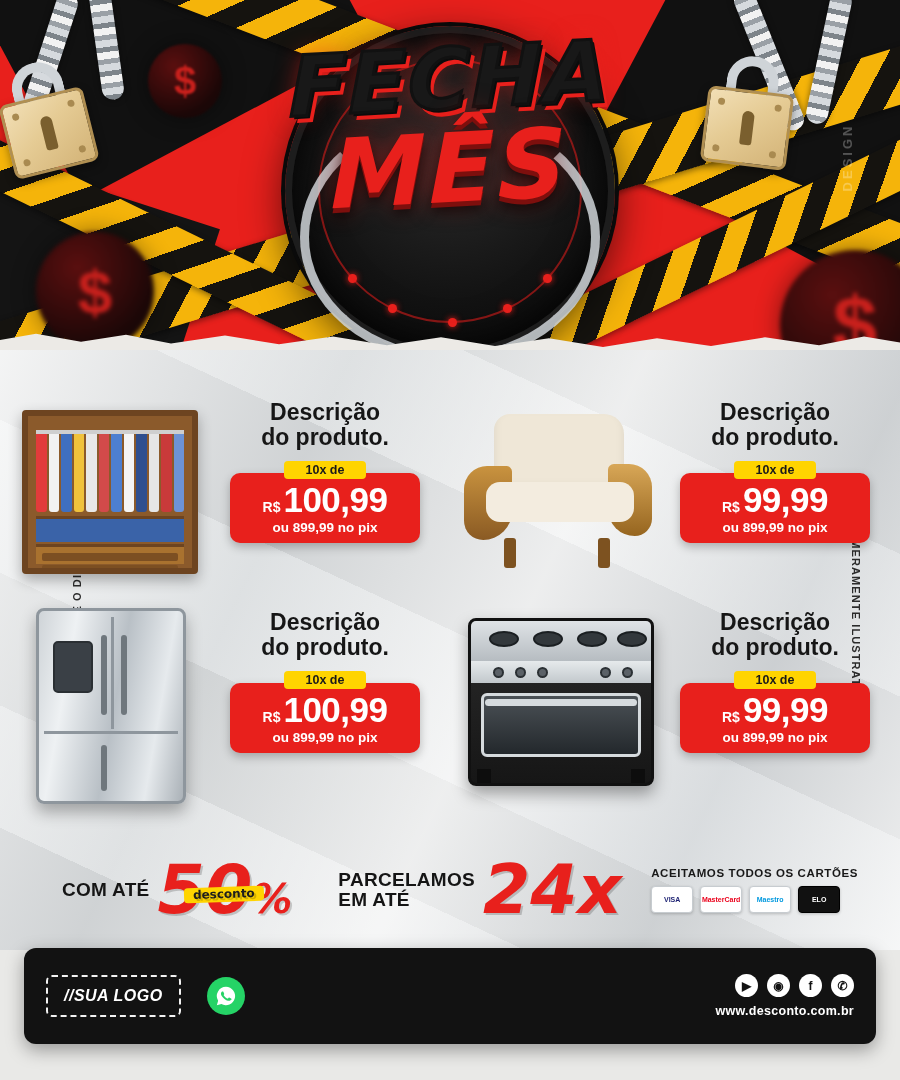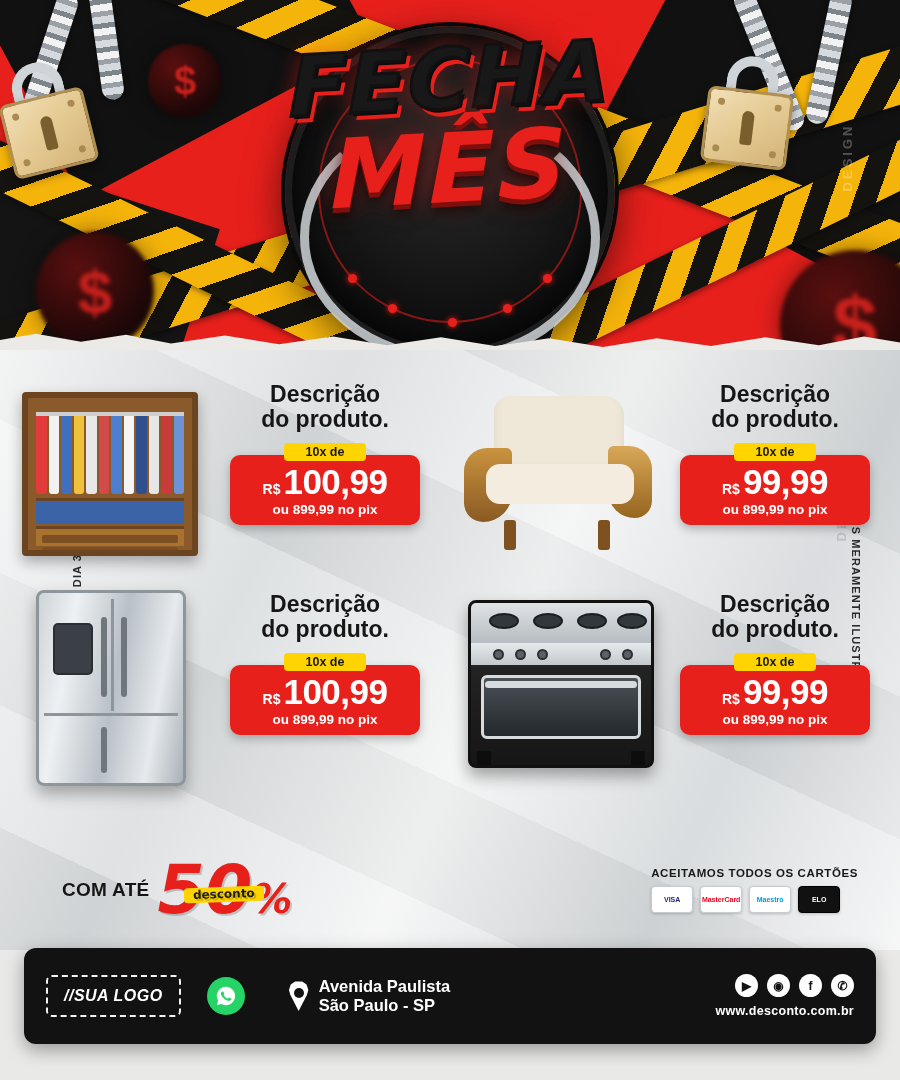--- a/index.html
+++ b/index.html
@@ -206,21 +206,21 @@
     transform-origin: center;
   }
   .side-right {
     right: -76px; top: 590px;
     transform: rotate(90deg);
     transform-origin: center;
   }
 
   
   .grid {
-    position: absolute; left: 0; top: 374px; width: 900px;
+    position: absolute; left: 0; top: 392px; width: 900px;
   }
   .prow { display: flex; height: 210px; }
   .pcell { width: 450px; display: flex; align-items: flex-start; padding: 0 10px; }
   .pimg { width: 200px; height: 200px; position: relative; flex: 0 0 200px; }
   .pinfo { flex: 1; padding-top: 8px; }
   .pdesc {
     font-size: 23px; font-weight: 700; color: #161616;
     line-height: 1.08; text-align: center;
   }
   .tagwrap { margin-top: 10px; text-align: center; }
@@ -614,20 +614,25 @@
   <div class="offers">
     <div class="off-block" style="margin-left:62px">
       <div class="com-ate">COM ATÉ</div>
       <div class="big50">
         <span>50</span><span style="font-size:40px">%</span>
         <span class="desconto-pill">desconto</span>
       </div>
     </div>
 
     <div class="off-block" style="margin-left:46px">
+      <div class="com-ate">
+        <span>PARCELAMOS</span><br>
+        <span>EM ATÉ</span>
+      </div>
+      <div class="big24">24x</div>
     </div>
 
     <div class="cards-block" style="margin-left:auto;margin-right:42px">
       <div class="cards-title">ACEITAMOS TODOS OS CARTÕES</div>
       <div class="cards-row">
         <div class="card">
             <span>VISA</span>
           </div>
         <div class="card mc">
             <span>MasterCard</span>
@@ -646,27 +651,20 @@
     <div class="logo-box">//SUA LOGO</div>
 
     <div class="wa-block">
       <div class="wa-circle">
         <svg width="22" height="22" viewBox="0 0 24 24" aria-hidden="true">
           <path fill="#ffffff" d="M12 2a10 10 0 0 0-8.6 15.1L2 22l5-1.3A10 10 0 1 0 12 2zm5.3 14c-.2.6-1.2 1.2-1.7 1.2-.5.1-1 .1-1.7-.1-.4-.1-.9-.3-1.6-.6-2.8-1.2-4.6-4-4.7-4.2-.1-.2-1.1-1.5-1.1-2.8s.7-2 .9-2.2c.2-.3.5-.3.7-.3h.5c.2 0 .4 0 .6.5l.8 2c.1.2.1.4 0 .6l-.4.5c-.1.2-.3.3-.1.6.2.3.8 1.3 1.7 2.1 1.2 1 2.1 1.3 2.4 1.5.3.1.5.1.6-.1l.7-.9c.2-.2.4-.2.6-.1l2 .9c.2.1.4.2.4.3.1.2.1.8-.1 1.4z"></path>
         </svg>
       </div>
     </div>
 
-    <div class="addr-block">
-      <div class="pin"></div>
-      <div class="addr-text">
-        <div>Avenida Paulista</div>
-        <div>São Paulo - SP</div>
-      </div>
-    </div>
 
     <div class="social-block">
       <div class="social-row">
         <div class="sicon">
             <span>▶</span>
           </div>
         <div class="sicon">
             <span>◉</span>
           </div>
         <div class="sicon">

